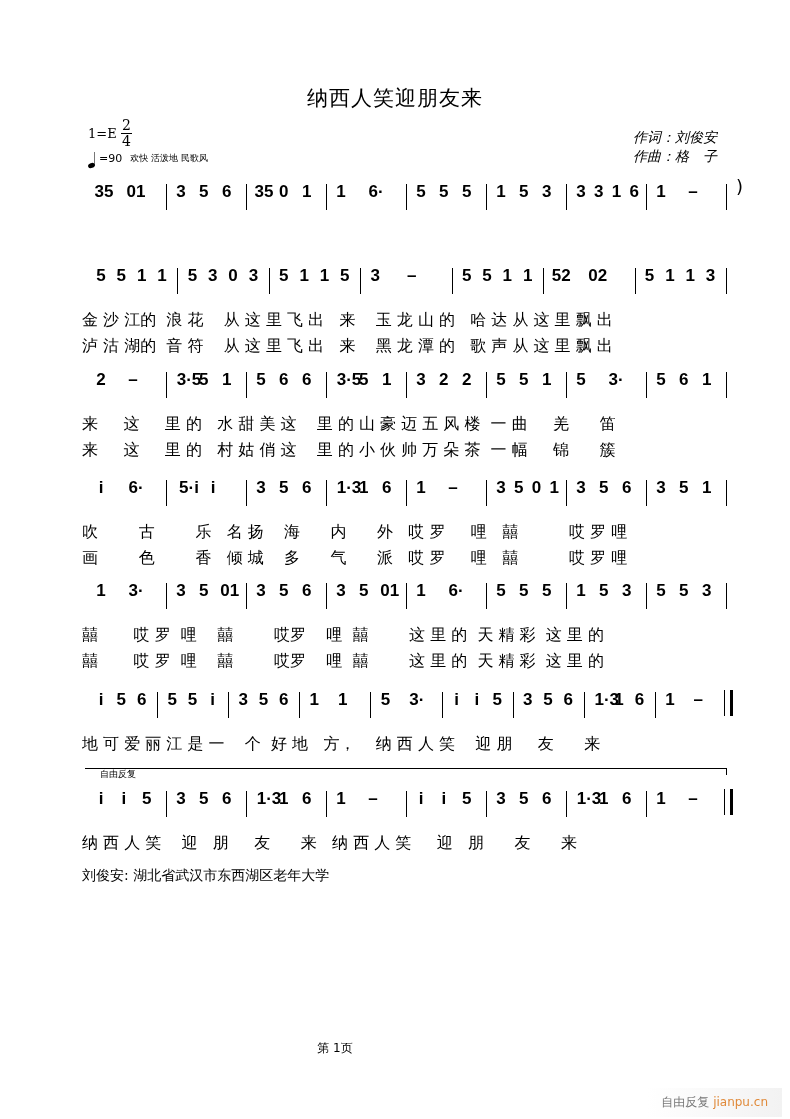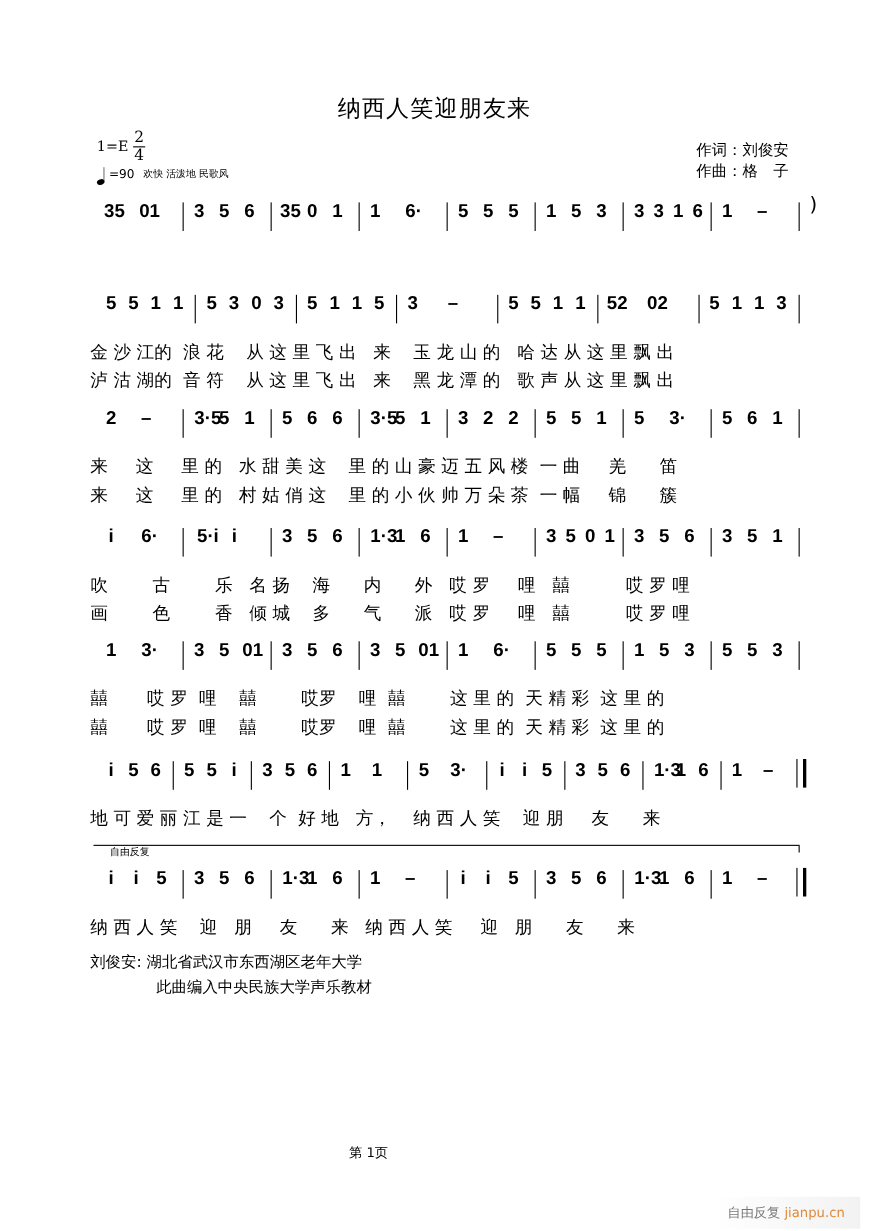--- a/index.html
+++ b/index.html
@@ -6,21 +6,21 @@
   body { width: 790px; height: 1119px; position: relative; overflow: hidden; font-family: "DejaVu Sans", sans-serif; color: #000; }
   .title { position: absolute; top: 84px; left: 0; width: 790px; text-align: center; font-family: "DejaVu Serif", serif; font-size: 21px; letter-spacing: 1px; }
   .key { position: absolute; left: 88px; top: 126px; font-family: "DejaVu Serif", serif; font-size: 13px; }
   .timesig { position: absolute; left: 121px; top: 118px; font-family: "DejaVu Serif", serif; font-size: 14px; text-align: center; line-height: 15px; }
   .timesig .num { border-bottom: 1px solid #000; padding: 0 1px; }
   .tempo { position: absolute; left: 88px; top: 152px; font-size: 11px; display: flex; align-items: flex-start; }
   .tempo .note { display: inline-block; position: relative; width: 8px; height: 16px; margin-right: 3px; }
   .tempo .note::before { content: ""; position: absolute; left: 6px; top: 0; width: 1px; height: 14px; background: #777; }
   .tempo .note::after { content: ""; position: absolute; left: 0; top: 11px; width: 7px; height: 5px; background: #000; border-radius: 50%; transform: rotate(-20deg); }
   .tempo .style { font-size: 9px; margin-left: 8px; letter-spacing: 0; }
-  .credits { position: absolute; left: 633px; top: 128px; font-size: 14px; line-height: 19px; }
+  .credits { position: absolute; left: 633px; top: 128px; font-size: 14px; line-height: 19px; font-style: italic; }
   .line { position: absolute; left: 0; width: 790px; }
   .notes { position: absolute; left: 0; height: 30px; width: 629px; }
   .n { position: absolute; top: 0; font-family: "Liberation Sans", sans-serif; font-weight: bold; font-size: 17px; text-align: center; width: 14px; }
   .bar { position: absolute; top: 2px; width: 1px; height: 26px; background: #000; }
   .lyr { position: absolute; font-size: 16px; letter-spacing: 0; white-space: pre; }
   .foot { position: absolute; left: 82px; font-size: 14px; line-height: 23px; }
   .page { position: absolute; top: 1040px; left: 0; width: 670px; text-align: center; font-size: 12px; }
   .wm { position: absolute; right: 8px; bottom: 2px; font-size: 12px; color: #777; background: linear-gradient(90deg,#fff,#f2f2f2); padding: 6px 14px; }
   .wm span { color: #e08a3a; }
   .volta { position: absolute; left: 85px; top: 768px; width: 642px; border-top: 1px solid #000; }
@@ -302,20 +302,19 @@
       </div>
       <div class="lyr" style="left: 82px; top: 44px;">纳 西 人 笑    迎   朋     友      来   纳 西 人 笑     迎   朋      友      来</div>
     </div>
   </div>
 <div class="paren">)</div>
 <div class="volta"></div>
 <div class="volta-label">自由反复</div>
 
 <div class="foot" style="top:864px">
   <div>刘俊安: 湖北省武汉市东西湖区老年大学</div>
-  <div style="padding-left:60px">此曲编入中央民族大学声乐教材</div>
 </div>
 
 <div class="page">第 1页</div>
 <div class="wm">
   <span style="color:#777">自由反复</span>
   <span>jianpu.cn</span>
 </div>
 
 </body></html>

